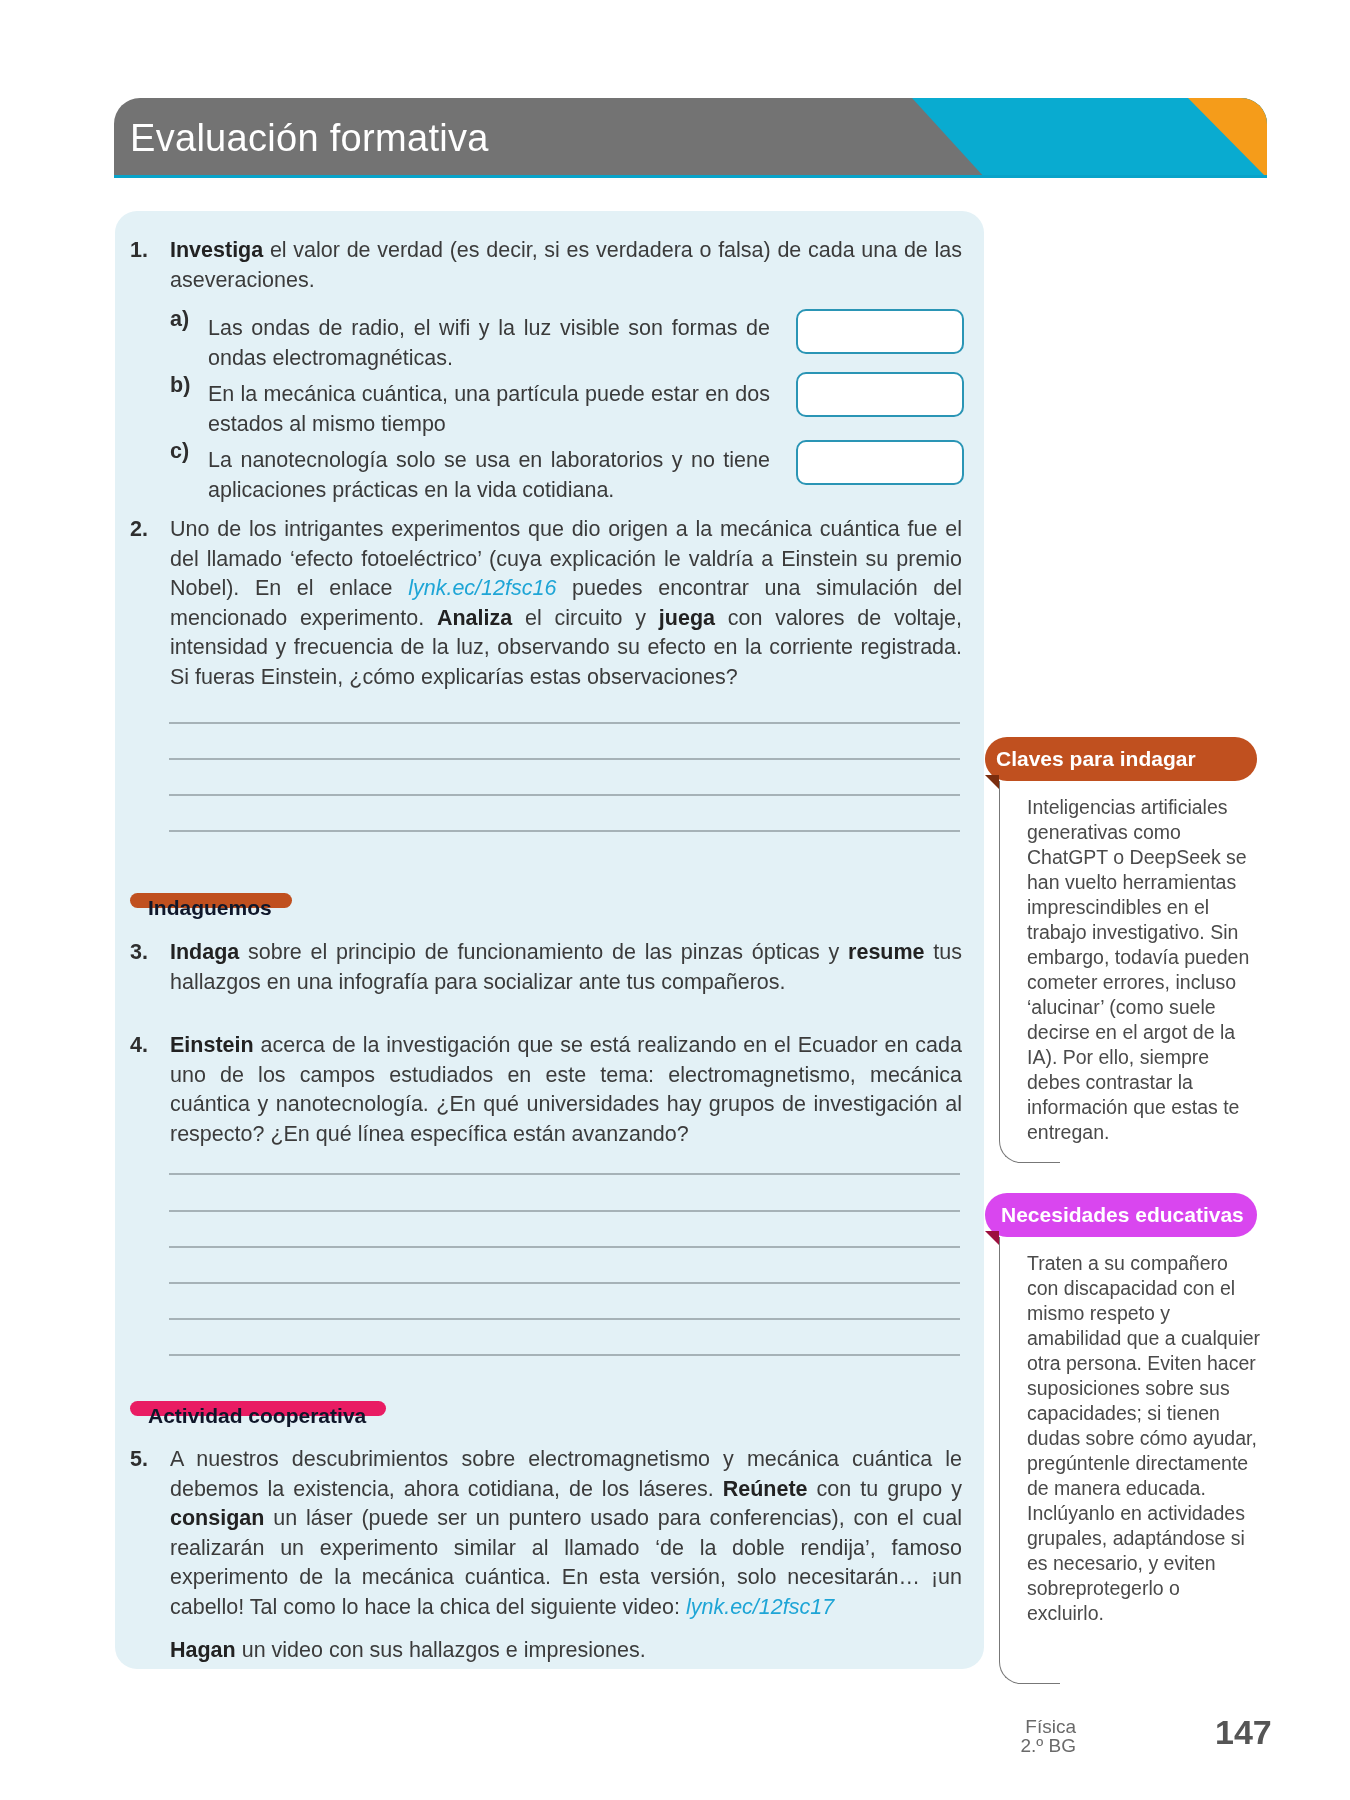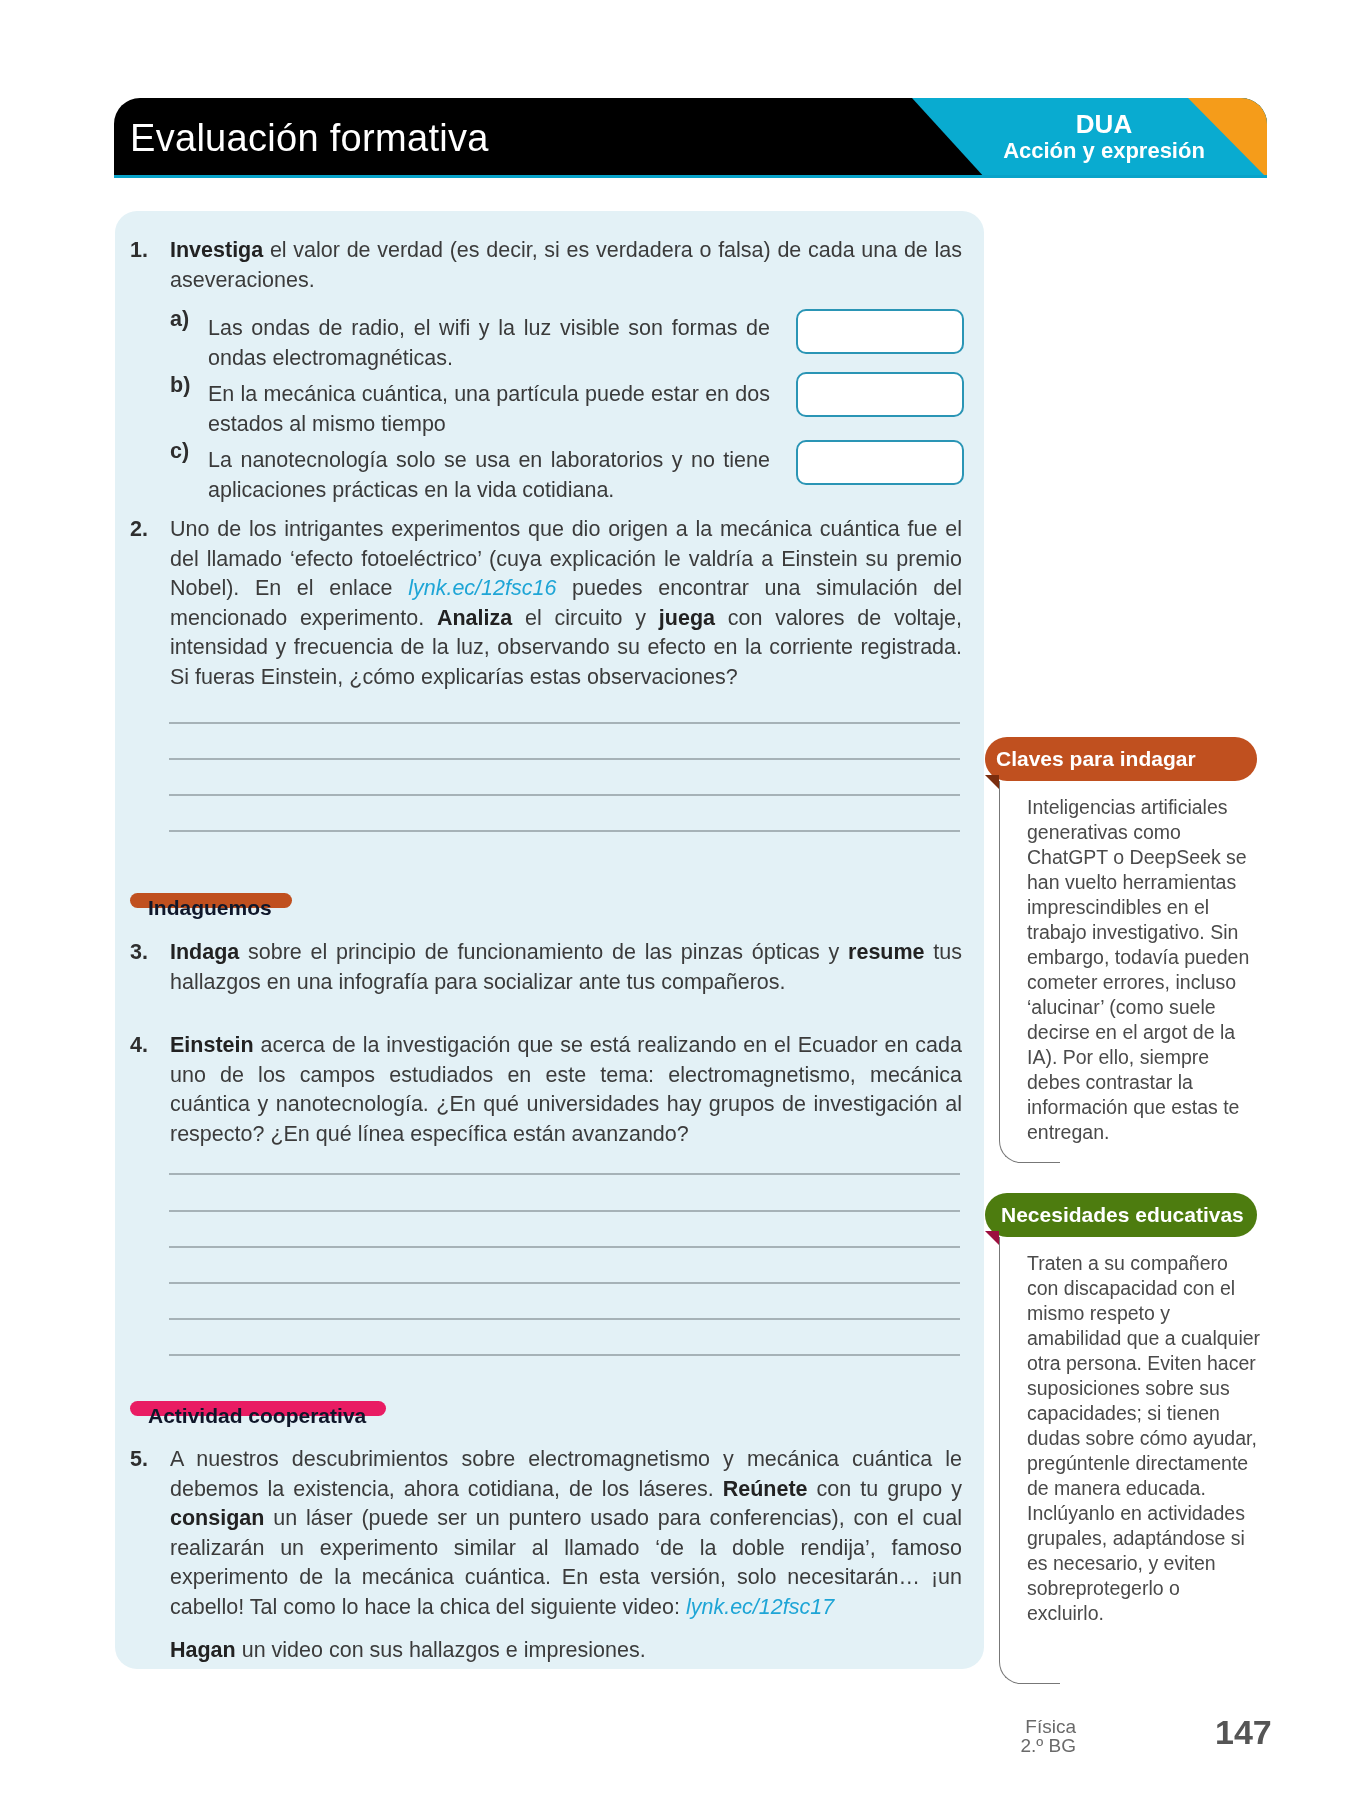--- a/index.html
+++ b/index.html
@@ -1,19 +1,19 @@
 <!DOCTYPE html>
 <html><head>
 <meta charset="utf-8">
 <style>
   html, body { margin:0; padding:0; }
   body { width:1350px; height:1800px; background:#ffffff; position:relative; overflow:hidden;
          font-family:"Liberation Sans", sans-serif; color:#3a3a3a; }
   .header { position:absolute; left:114px; top:98px; width:1153px; height:80px;
-            border-radius:26px 26px 0 0; overflow:hidden; background:#000000; }
+            border-radius:26px 26px 0 0; overflow:hidden; background:#737373; }
   .header .light { position:absolute; left:0; top:0; width:100%; height:100%;
             background:#09abd0; clip-path:polygon(798px 0, 100% 0, 100% 100%, 871px 100%); }
   .header .orange { position:absolute; left:0; top:0; width:100%; height:100%;
             background:#f59c1a; clip-path:polygon(1074px 0, 100% 0, 100% 100%); }
   .header .underline { position:absolute; left:0; bottom:0; width:100%; height:3px; background:#08a3c9; }
   .header-title { position:absolute; left:16px; top:19px; font-size:38px; color:#ffffff; letter-spacing:0.3px; }
   .dua { position:absolute; left:880px; top:12px; width:220px; text-align:center; color:#fff; }
   .dua-title { font-size:26px; font-weight:bold; line-height:28px; display:block; }
   .dua-sub { font-size:22px; font-weight:bold; line-height:26px; display:block; }
 
@@ -39,39 +39,35 @@
   .side .tab { position:relative; height:44px; border-radius:0 22px 22px 22px; color:#fff;
                font-weight:bold; font-size:21px; line-height:44px; padding-left:16px;
                border-top-left-radius:22px; }
   .side .fold { position:absolute; left:0; top:38px; width:0; height:0;
                 border-left:14px solid transparent; border-top:14px solid; }
   .side .frame { position:absolute; left:14px; top:44px; width:60px; border-left:1.5px solid #777;
                  border-bottom:1.5px solid #777; border-bottom-left-radius:22px; }
   .side .text { position:absolute; left:42px; top:58px; width:235px; font-size:19.5px; line-height:25px; color:#4a4a4a; }
   .claves .tab { background:#c0501f;padding-left:11px; }
   .claves .fold { border-top-color:#7a2d0e; }
-  .nee .tab { background:#4d7c0f; }
+  .nee .tab { background:#d946ef; }
   .nee .fold { border-top-color:#9c0f3f; }
 
   .footer { position:absolute; left:1140px; top:1715px; }
   .footer .subj { position:absolute; right:64px; top:2px; text-align:right; font-size:19px; line-height:19px; color:#6a6a6a; white-space:nowrap; }
   .footer .page { position:absolute; left:75px; top:-2px; font-size:34px; font-weight:bold; color:#555; }
 </style>
 </head>
 <body>
 
 <div class="header">
   <div class="light"></div>
   <div class="orange"></div>
   <div class="underline"></div>
   <div class="header-title">Evaluación formativa</div>
-  <div class="dua">
-    <span class="dua-title">DUA</span>
-    <span class="dua-sub">Acción y expresión</span>
-  </div>
 </div>
 
 <div class="panel"></div>
 
 <div class="q" style="top:236px;">
   <span class="num">1.</span>
   <div class="body"><b>Investiga</b><span> el valor de verdad (es decir, si es verdadera o falsa) de cada una de las aseveraciones.</span></div>
 </div>
 
 <div class="sub" style="top:305px;">

